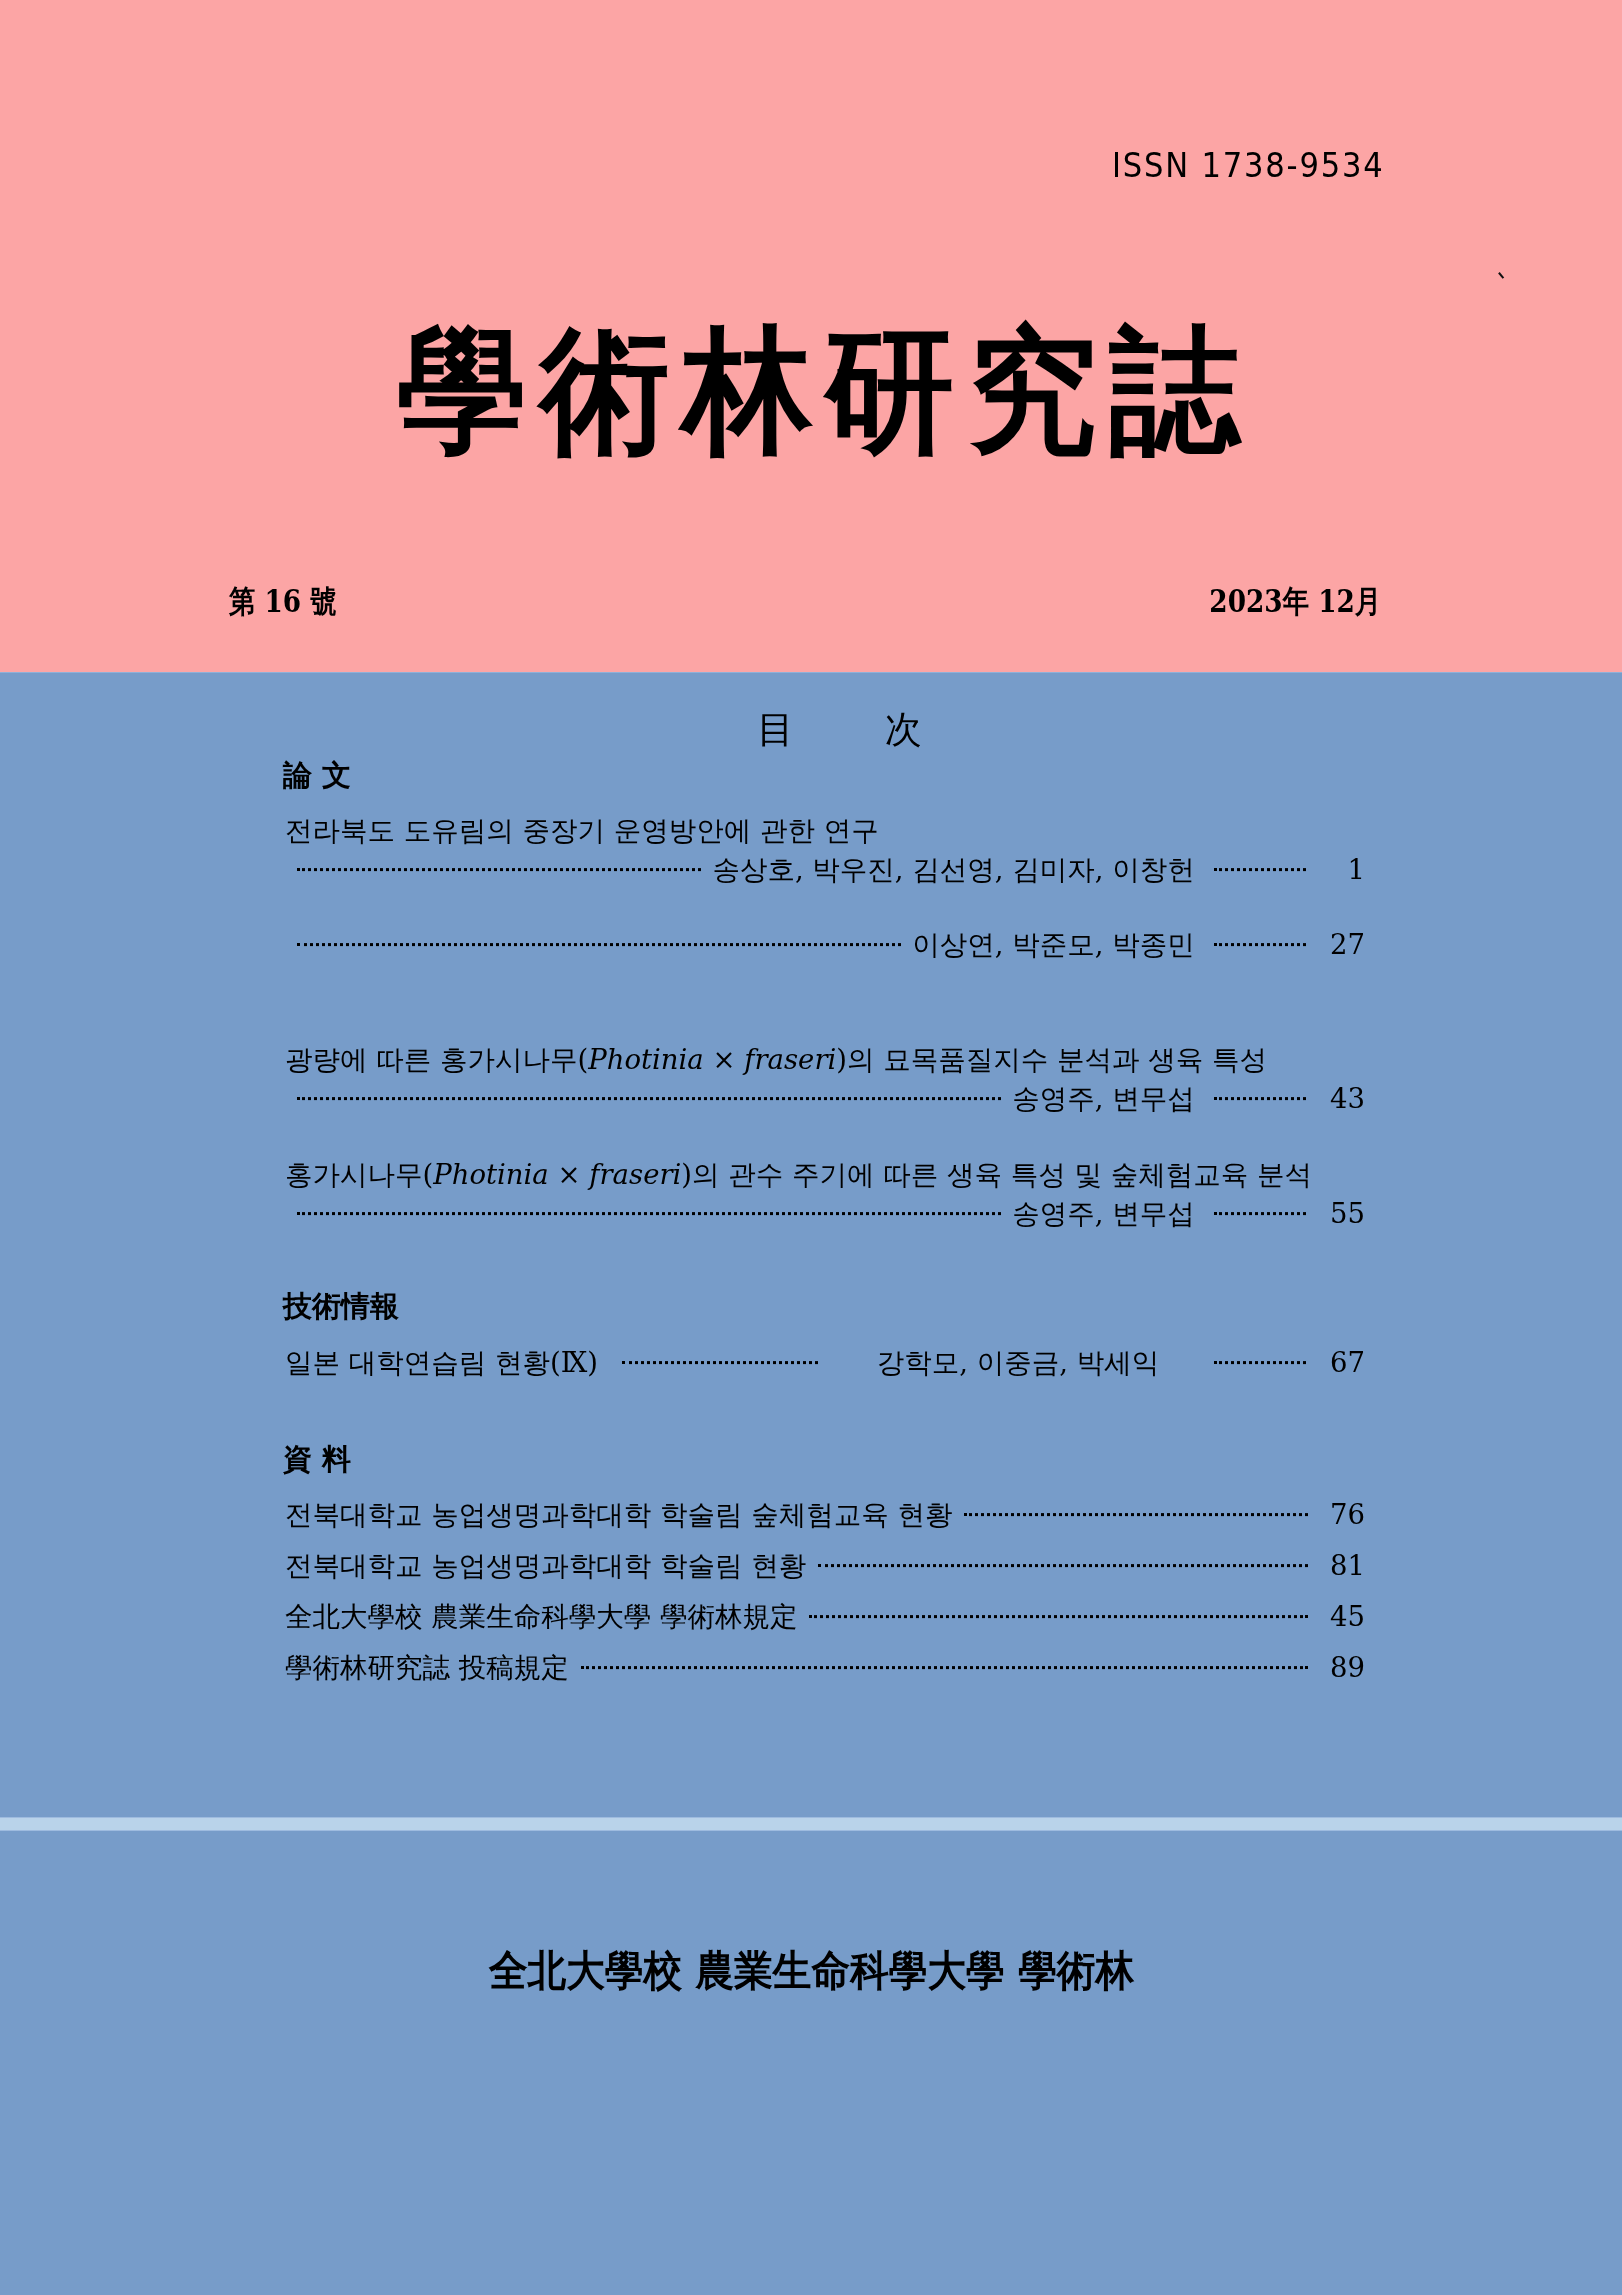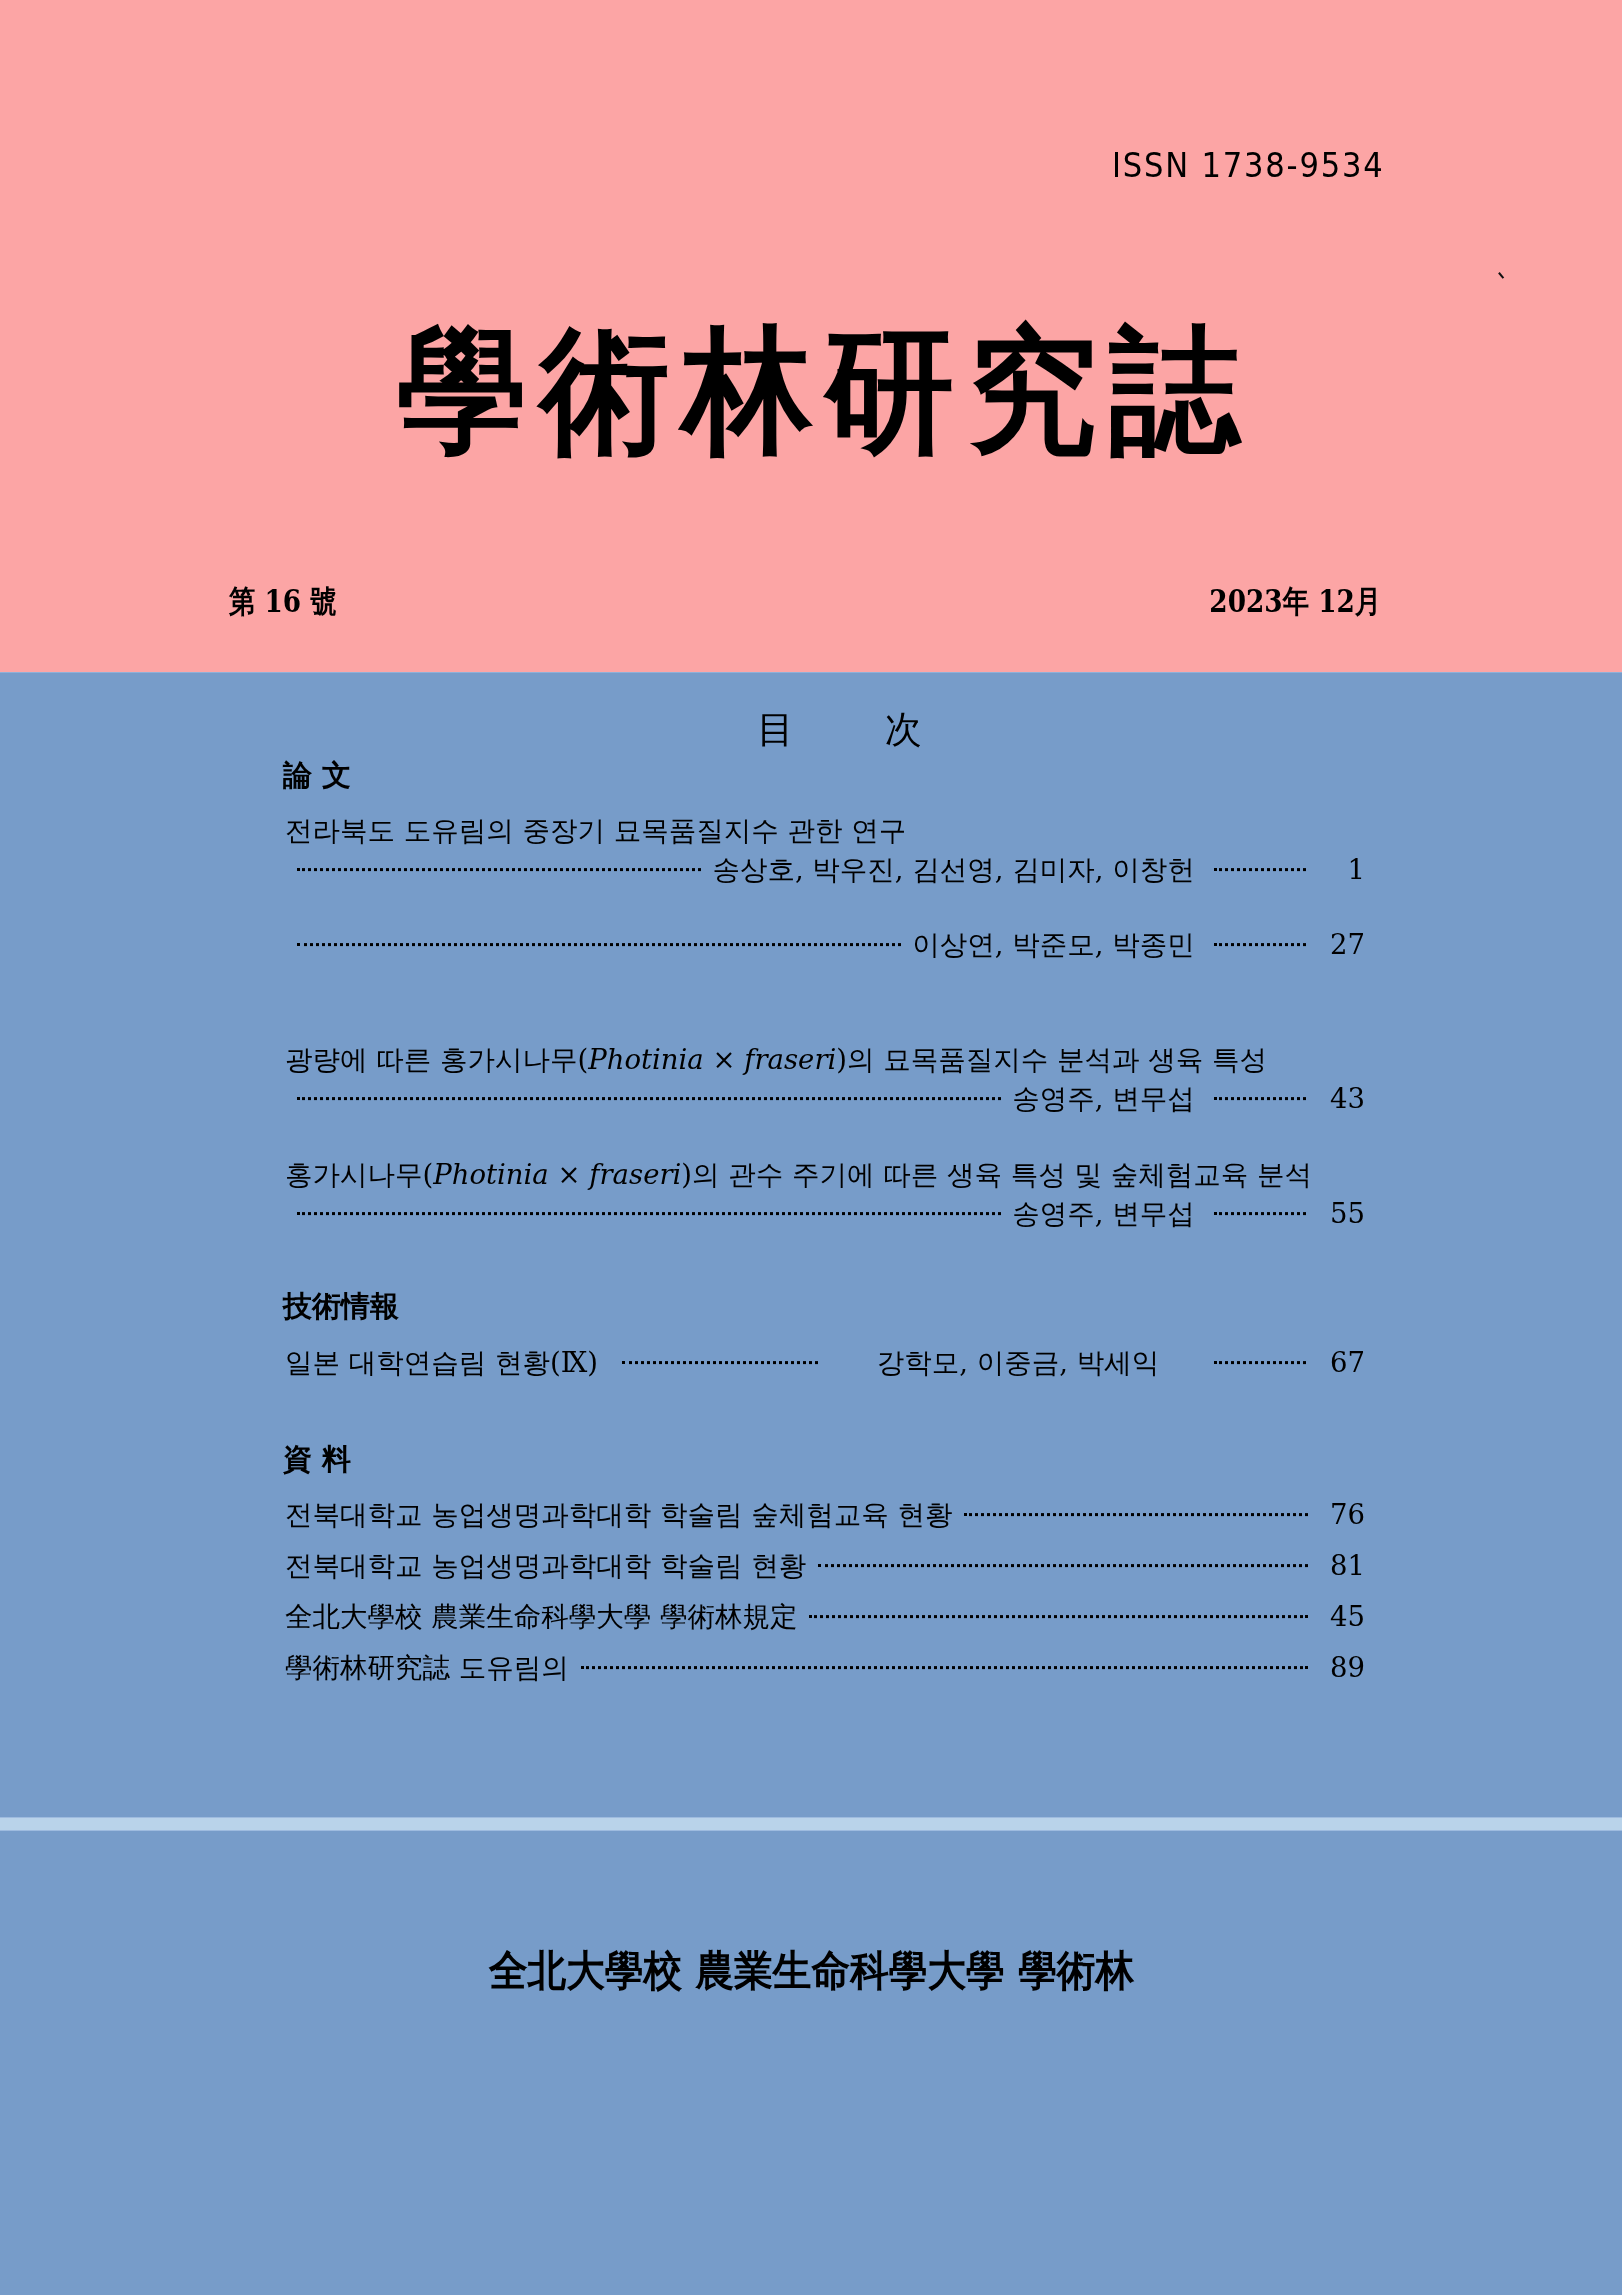--- a/index.html
+++ b/index.html
@@ -31,21 +31,21 @@
   <div class="issue">第 16 號</div>
   <div class="date">2023年 12月</div>
 </div>
 
 <div class="toc-title">目 次</div>
 
 <div class="section" style="top:756px;">論 文</div>
 
 <div class="entry" style="top:813px;">
   <div class="line">
-      <span>전라북도 도유림의 중장기 묘목품질지수 관한 연구</span>
+      <span>전라북도 도유림의 중장기 운영방안에 관한 연구</span>
     </div>
   <div class="line">
     <span class="dots"></span>
     <span>송상호, 박우진, 김선영, 김미자, 이창헌</span>
     <span class="dots-short"></span>
     <span class="page">1</span>
   </div>
 </div>
 
 <div class="entry" style="top:927px;">
@@ -114,21 +114,21 @@
 <div class="entry" style="top:1599px;">
   <div class="line">
     <span>全北大學校 農業生命科學大學 學術林規定</span>
     <span class="dots" style="margin-right:18.3px;"></span>
     <span class="page">45</span>
   </div>
 </div>
 
 <div class="entry" style="top:1650px;">
   <div class="line">
-    <span>學術林研究誌 도유림의</span>
+    <span>學術林研究誌 投稿規定</span>
     <span class="dots" style="margin-right:18.3px;"></span>
     <span class="page">89</span>
   </div>
 </div>
 
 <div class="stripe"></div>
 
 <div class="publisher">全北大學校 農業生命科學大學 學術林</div>
 
 

